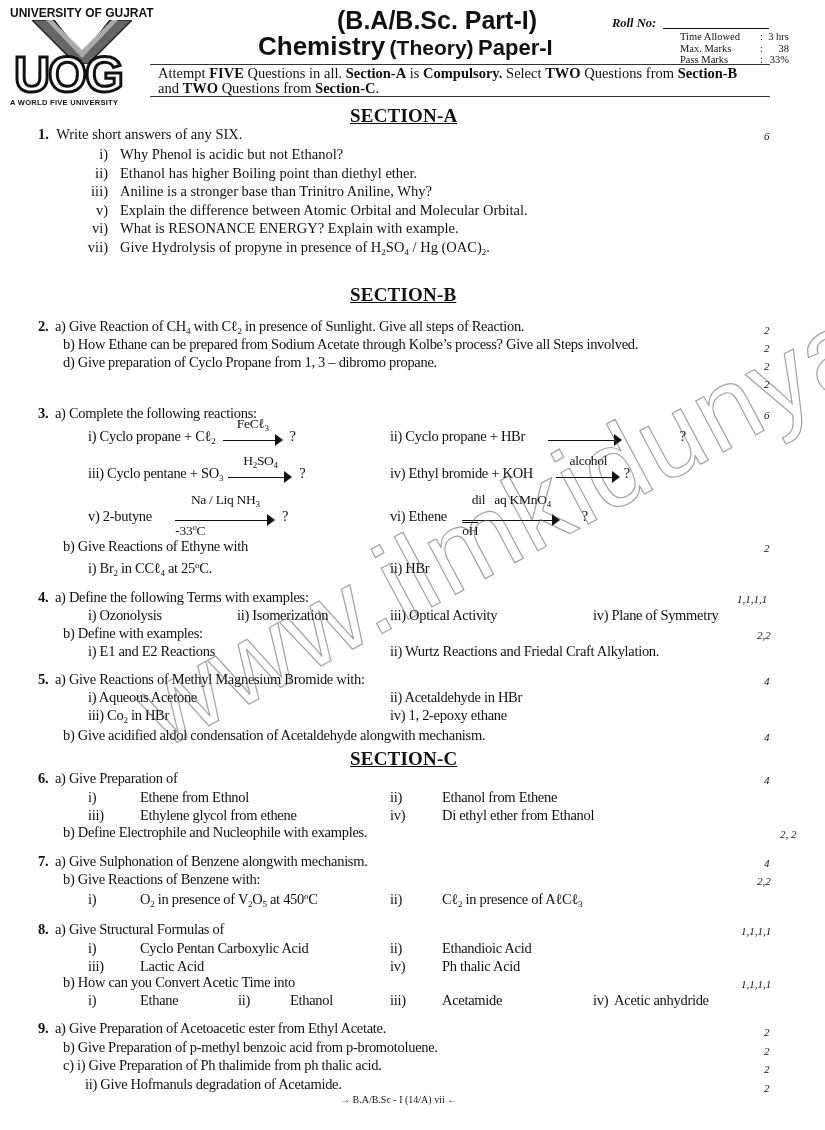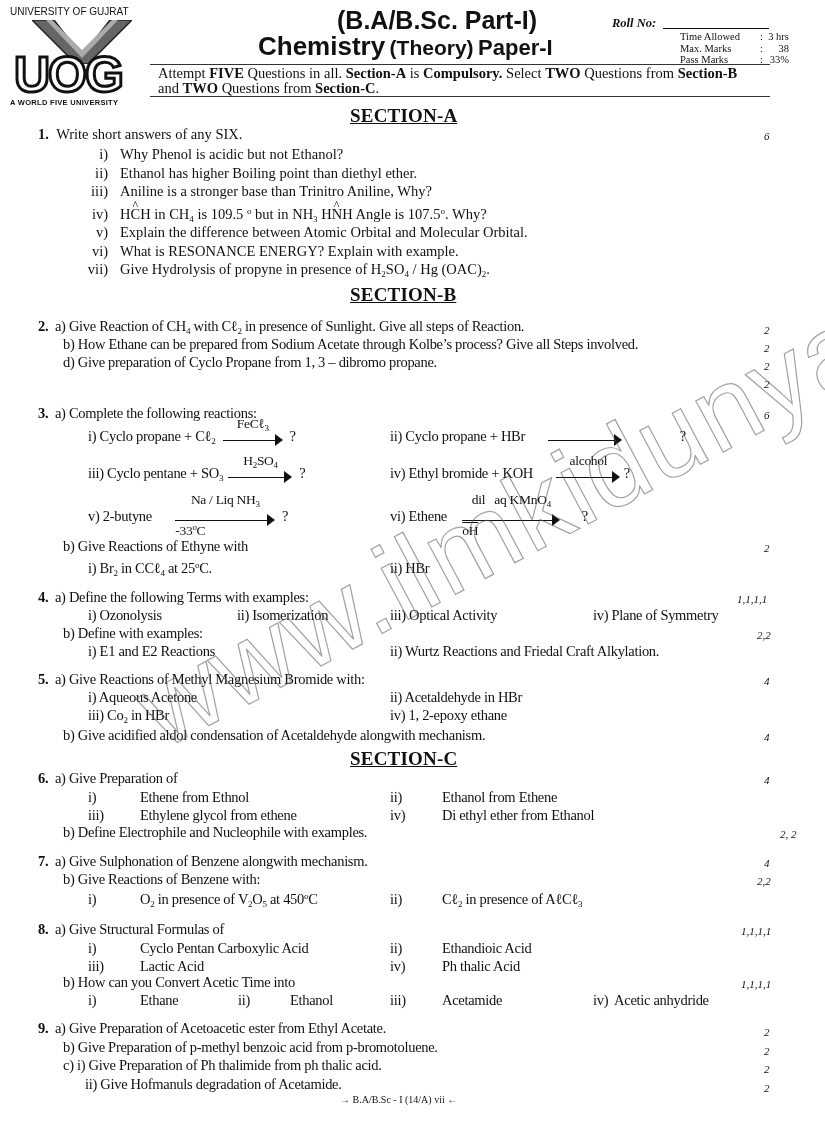--- a/index.html
+++ b/index.html
@@ -24,21 +24,21 @@
   .hat::before { content:"^"; position:absolute; left:2px; top:-9px; font-size:12px; }
   .logo-box { position:absolute; left:10px; top:6px; width:150px; height:100px; }
   .watermark { position:absolute; pointer-events:none; font-family:"Liberation Sans", sans-serif;
                font-size:110px; color:transparent; -webkit-text-stroke:1.2px #555; opacity:0.55;
                transform:rotate(-28deg); transform-origin:left top; letter-spacing:2px; }
 </style>
 </head>
 <body>
 
 <div class="logo-box">
-  <div class="abs sans" style="left:0;top:0;font-size:10px;font-weight:normal;">UNIVERSITY OF GUJRAT</div>
+  <div class="abs sans" style="left:0;top:0;font-size:12px;font-weight:bold;">UNIVERSITY OF GUJRAT</div>
   <svg class="abs" style="left:22px;top:14px;" width="100" height="44">
     <polygon points="0,0 22,0 50,36 78,0 100,0 56,44 44,44" fill="#666" stroke="#222" stroke-width="1.5"></polygon>
     <polygon points="14,0 20,0 50,30 80,0 86,0 50,38" fill="#aaa"></polygon>
   </svg>
   <div class="abs sans" style="left:4px;top:40px;font-size:50px;font-weight:900;letter-spacing:-2px;color:#fff;-webkit-text-stroke:3px #111;">UOG</div>
   <div class="abs sans" style="left:0;top:92px;font-size:7.5px;font-weight:bold;letter-spacing:0.3px;">A WORLD FIVE UNIVERSITY</div>
 </div>
 
 <div class="abs sans" style="left:337px;top:6px;font-size:25px;font-weight:bold;">(B.A/B.Sc. Part-I)</div>
 <div class="abs sans" style="left:258px;top:31px;font-weight:bold;">
@@ -66,21 +66,20 @@
 
 <div class="abs q" style="left:38px;top:126px;">
   <span class="num">1.</span>&nbsp;&nbsp;<span>Write short answers of any SIX.</span>
 </div>
 <div class="abs marks" style="left:764px;top:130px;">6</div>
 
 <div class="abs q" style="left:38px;top:145px;line-height:18.5px;">
   <div><span style="display:inline-block;width:70px;text-align:right;padding-right:6px">i)</span><span style="padding-left:6px">Why Phenol is acidic but not Ethanol?</span></div>
   <div><span style="display:inline-block;width:70px;text-align:right;padding-right:6px">ii)</span><span style="padding-left:6px">Ethanol has higher Boiling point than diethyl ether.</span></div>
   <div><span style="display:inline-block;width:70px;text-align:right;padding-right:6px">iii)</span><span style="padding-left:6px">Aniline is a stronger base than Trinitro Aniline, Why?</span></div>
-  <div style="margin-top:4px"><span style="display:inline-block;width:70px;text-align:right;padding-right:6px">iv)</span><span style="padding-left:6px">H<span class="hat">C</span>H in CH<sub>4</sub> is 109.5 <sup>o</sup> but in NH<sub>3</sub> H<span class="hat">N</span>H Angle is 107.5<sup>o</sup>. Why?</span></div>
   <div><span style="display:inline-block;width:70px;text-align:right;padding-right:6px">v)</span><span style="padding-left:6px">Explain the difference between Atomic Orbital and Molecular Orbital.</span></div>
   <div><span style="display:inline-block;width:70px;text-align:right;padding-right:6px">vi)</span><span style="padding-left:6px">What is RESONANCE ENERGY? Explain with example.</span></div>
   <div><span style="display:inline-block;width:70px;text-align:right;padding-right:6px">vii)</span><span style="padding-left:6px">Give Hydrolysis of propyne in presence of H<sub>2</sub>SO<sub>4</sub> / Hg (OAC)<sub>2</sub>.</span></div>
 </div>
 
 <div class="abs sec" style="left:350px;top:284px;">SECTION-B</div>
 
 <div class="abs narrow" style="left:38px;top:317px;line-height:18px;">
   <div><span class="num">2.</span>&nbsp; a) Give Reaction of CH<sub>4</sub> with Cℓ<sub>2</sub> in presence of Sunlight. Give all steps of Reaction.</div>
   <div style="padding-left:25px">b) How Ethane can be prepared from Sodium Acetate through Kolbe’s process? Give all Steps involved.</div>

